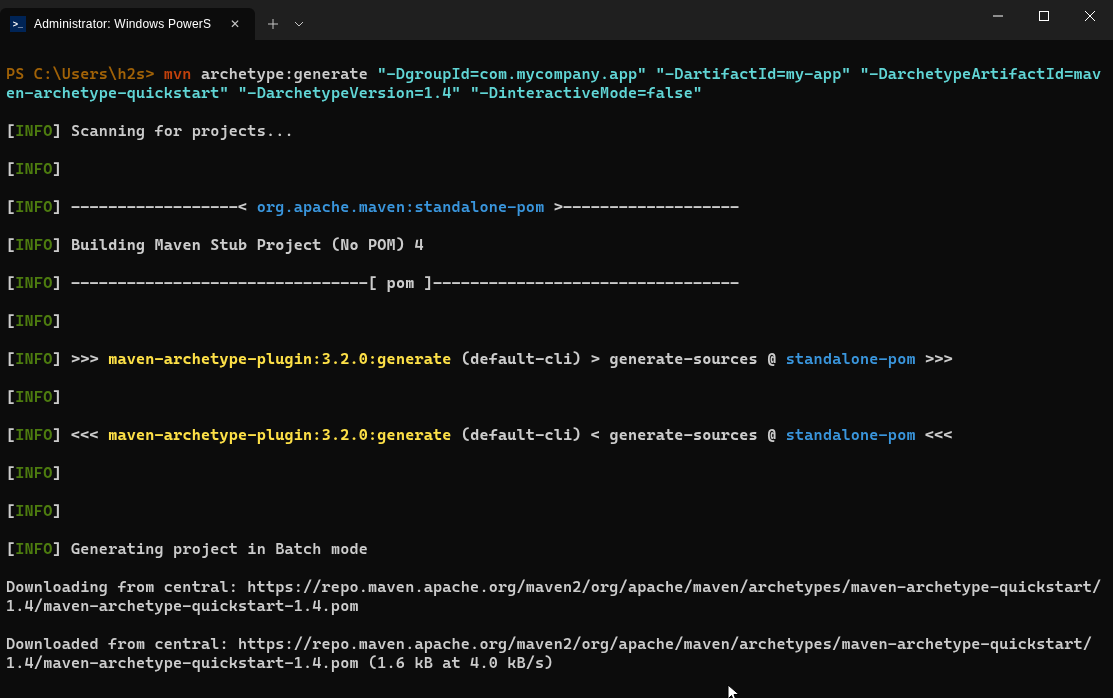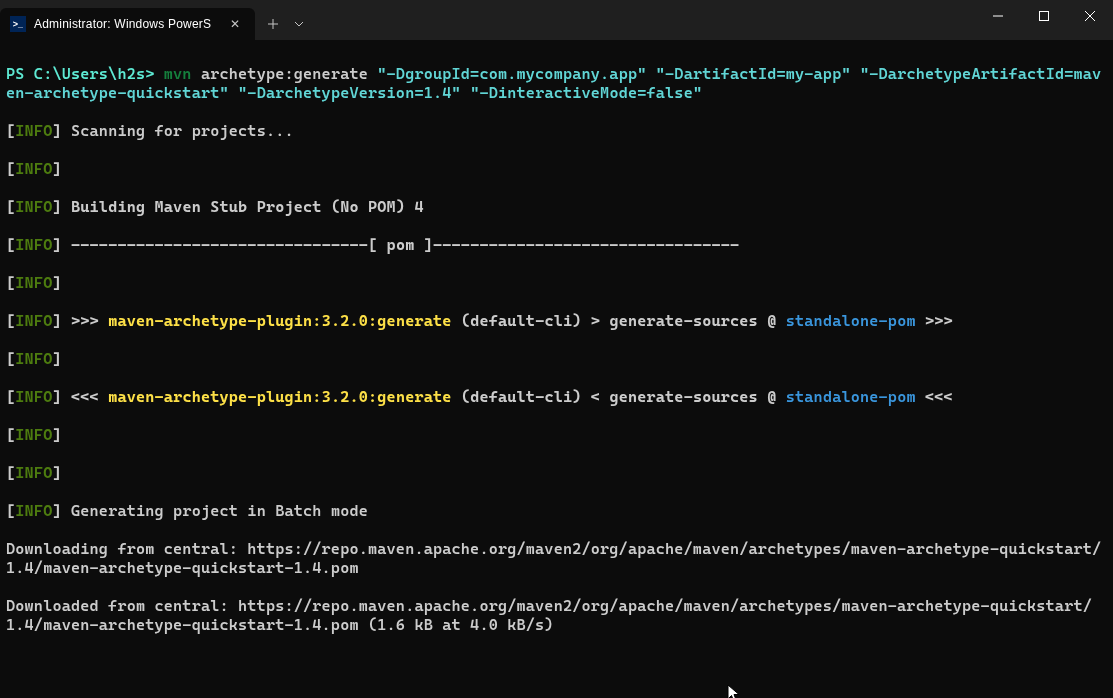--- a/index.html
+++ b/index.html
@@ -64,22 +64,22 @@
   }
   .win-btn svg { width:10px; height:10px; stroke:#ffffff; fill:none; stroke-width:1; }
 
   
   .terminal {
     padding: 6px 6px;
     white-space: pre-wrap;
     word-break: break-all;
     font-weight:600;
   }
-  .prompt { color:#5eead4; }
-  .cmd-yellow { color:#15803d; }
+  .prompt { color:#a16207; }
+  .cmd-yellow { color:#c2410c; }
   .cmd-cyan-lit { color:#61d6d6; }
   .info-b { color:#4d7c0f; font-weight:bold; }
   .green-b { color:#fde047; font-weight:bold; }
   .cyan { color:#3a96dd; }
   .white-b { color:#cccccc; font-weight:bold; }
   .bracket { color:#cccccc; font-weight:bold; }
   .line { display:block; }
   .mouse-pointer {
     position:absolute;
     left:727px; top:684px;
@@ -124,20 +124,21 @@
           <path d="M0 0l10 10M10 0L0 10"></path>
         </svg>
     </div>
   </div>
 </div>
 
 <div class="terminal">
 <span class="line"><span class="prompt">PS C:\Users\h2s&gt; </span><span class="cmd-yellow">mvn</span><span> archetype:generate </span><span class="cmd-cyan-lit">"-DgroupId=com.mycompany.app"</span> <span class="cmd-cyan-lit">"-DartifactId=my-app"</span> <span class="cmd-cyan-lit">"-DarchetypeArtifactId=maven-archetype-quickstart"</span> <span class="cmd-cyan-lit">"-DarchetypeVersion=1.4"</span> <span class="cmd-cyan-lit">"-DinteractiveMode=false"</span></span>
 <span class="line"><span class="bracket">[</span><span class="info-b">INFO</span><span class="bracket">]</span><span> Scanning for projects...</span></span>
 <span class="line"><span class="bracket">[</span><span class="info-b">INFO</span><span class="bracket">]</span></span>
+<span class="line"><span class="bracket">[</span><span class="info-b">INFO</span><span class="bracket">]</span><span class="white-b"> ------------------&lt; </span><span class="cyan">org.apache.maven:standalone-pom</span><span class="white-b"> &gt;-------------------</span></span>
 <span class="line"><span class="bracket">[</span><span class="info-b">INFO</span><span class="bracket">]</span><span class="white-b"> Building Maven Stub Project (No POM) 4</span></span>
 <span class="line"><span class="bracket">[</span><span class="info-b">INFO</span><span class="bracket">]</span><span class="white-b"> --------------------------------[ pom ]---------------------------------</span></span>
 <span class="line"><span class="bracket">[</span><span class="info-b">INFO</span><span class="bracket">]</span></span>
 <span class="line"><span class="bracket">[</span><span class="info-b">INFO</span><span class="bracket">]</span><span class="white-b"> &gt;&gt;&gt; </span><span class="green-b">maven-archetype-plugin:3.2.0:generate</span><span class="white-b"> (default-cli) &gt; generate-sources @ </span><span class="cyan">standalone-pom</span><span class="white-b"> &gt;&gt;&gt;</span></span>
 <span class="line"><span class="bracket">[</span><span class="info-b">INFO</span><span class="bracket">]</span></span>
 <span class="line"><span class="bracket">[</span><span class="info-b">INFO</span><span class="bracket">]</span><span class="white-b"> &lt;&lt;&lt; </span><span class="green-b">maven-archetype-plugin:3.2.0:generate</span><span class="white-b"> (default-cli) &lt; generate-sources @ </span><span class="cyan">standalone-pom</span><span class="white-b"> &lt;&lt;&lt;</span></span>
 <span class="line"><span class="bracket">[</span><span class="info-b">INFO</span><span class="bracket">]</span></span>
 <span class="line"><span class="bracket">[</span><span class="info-b">INFO</span><span class="bracket">]</span></span>
 <span class="line"><span class="bracket">[</span><span class="info-b">INFO</span><span class="bracket">]</span><span> Generating project in Batch mode</span></span>
 <span class="line">Downloading from central: https://repo.maven.apache.org/maven2/org/apache/maven/archetypes/maven-archetype-quickstart/1.4/maven-archetype-quickstart-1.4.pom</span>

